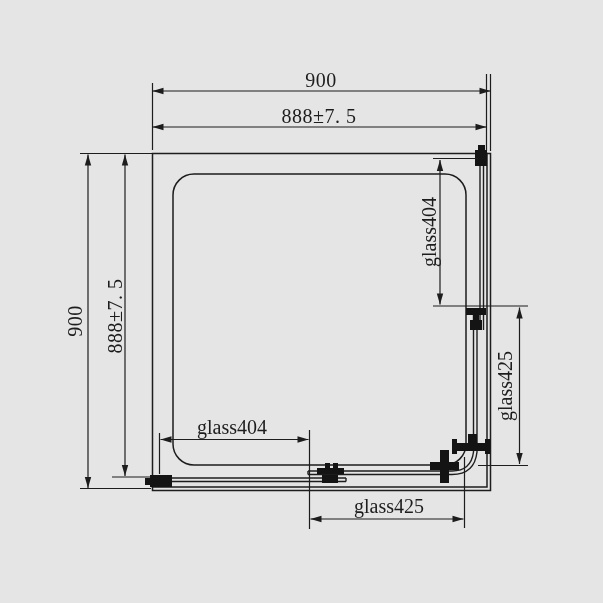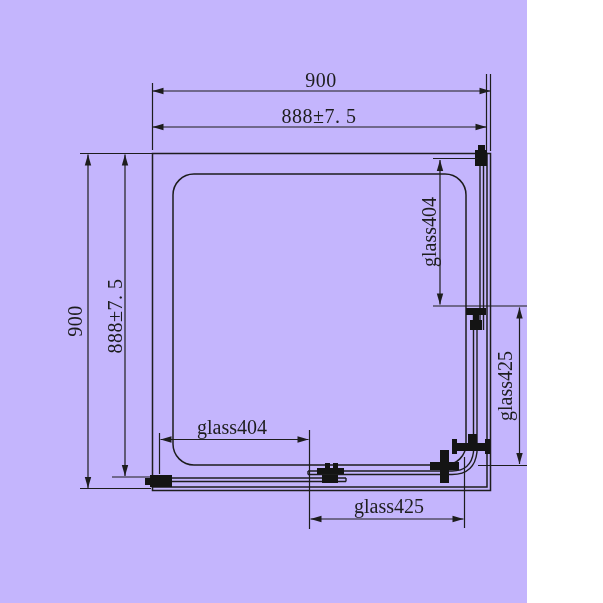--- a/index.html
+++ b/index.html
@@ -1,16 +1,16 @@
 <!DOCTYPE html>
 <html><head>
 <meta charset="utf-8">
 <style>
   html,body{margin:0;padding:0;background:#ffffff;}
-  .canvas{position:relative;width:527px;height:603px;background:#c4b5fd;overflow:hidden;}
+  .canvas{position:relative;width:603px;height:603px;background:#e5e5e5;overflow:hidden;}
   svg{display:block;}
   .ln{stroke:#1d1d1d;stroke-width:1.5;fill:none;stroke-linecap:square;}
   .gl{stroke:#1d1d1d;stroke-width:1.4;fill:none;stroke-linecap:butt;}
   .dim{stroke:#1d1d1d;stroke-width:1.2;fill:none;stroke-linecap:butt;}
   .hw{fill:#141414;stroke:none;}
   text{fill:#1d1d1d;font-family:"Liberation Serif","DejaVu Serif",serif;font-size:20px;}
   .dimtxt{letter-spacing:0.5px;}
 </style>
 </head>
 <body>

